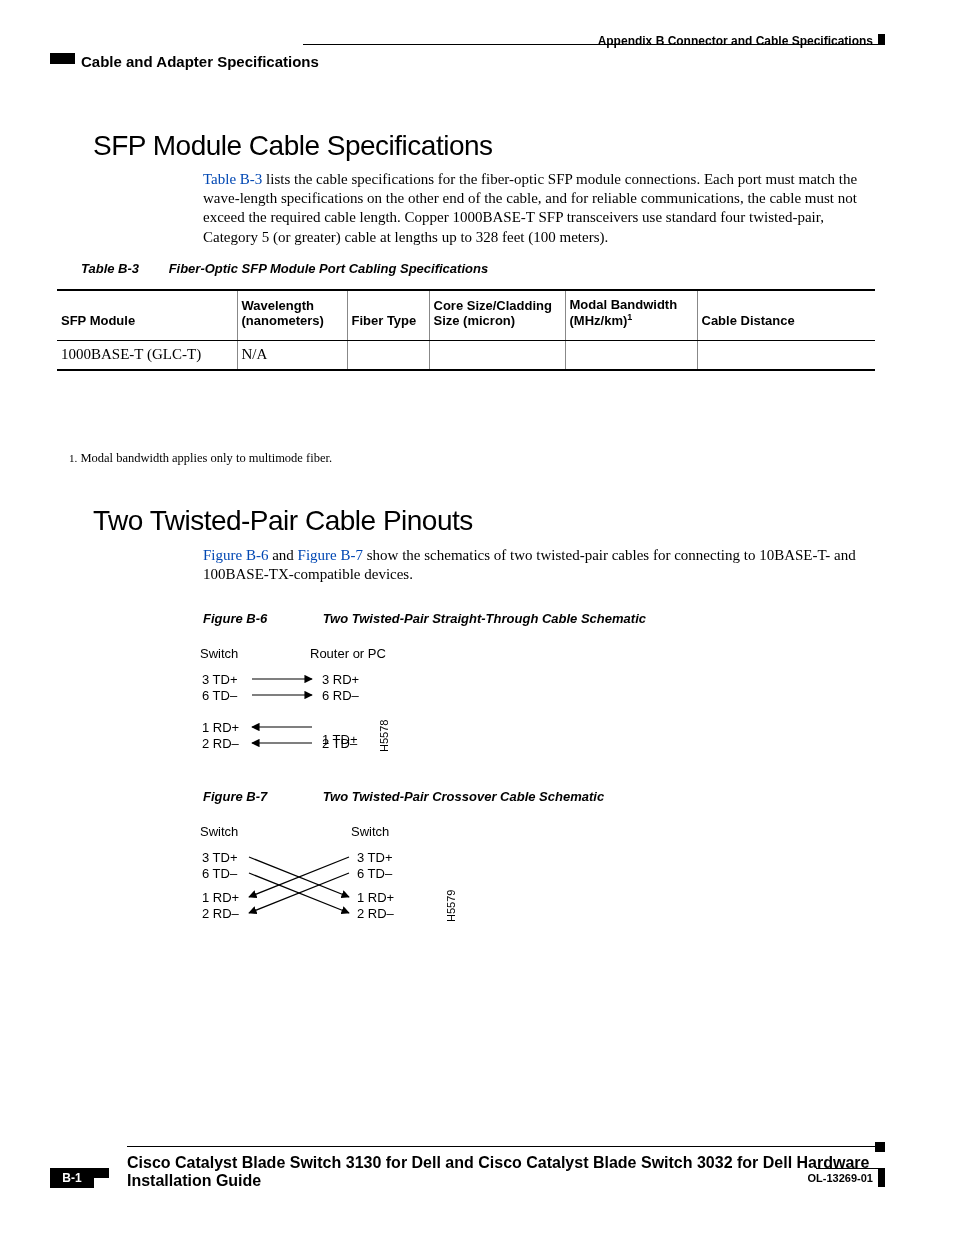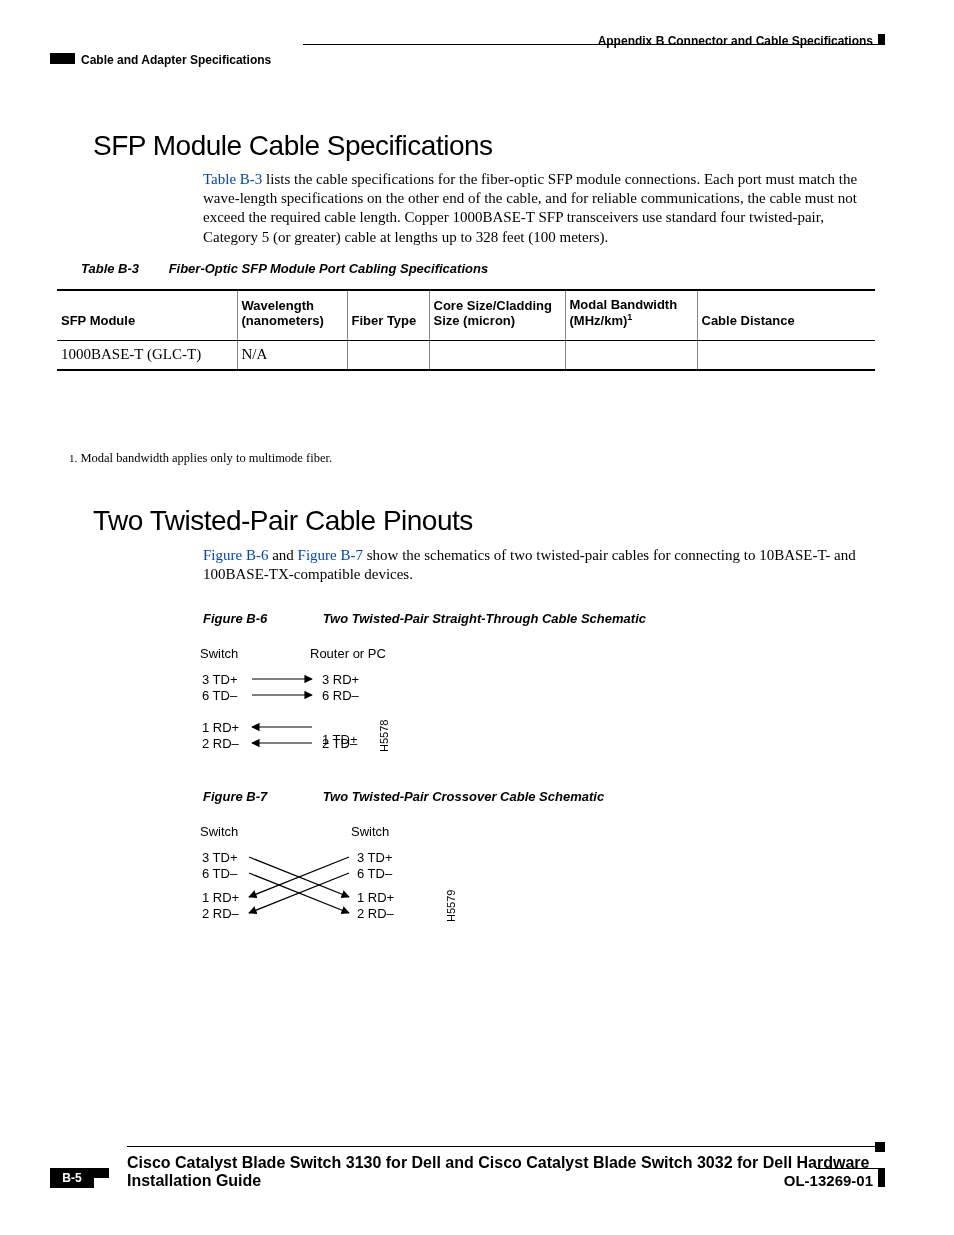--- a/index.html
+++ b/index.html
@@ -45,21 +45,21 @@
     width: 7px;
     height: 11px;
     background: #000;
   }
   .header-left {
     position: absolute;
     top: 53px;
     left: 81px;
     font-family: Arial, Helvetica, sans-serif;
     font-weight: bold;
-    font-size: 12px;
+    font-size: 15px;
   }
   .header-left-block {
     position: absolute;
     top: 53px;
     left: 50px;
     width: 25px;
     height: 11px;
     background: #000;
   }
 
@@ -204,21 +204,21 @@
     width: 15px;
     height: 10px;
     background: #000;
   }
   .footer-doc {
     position: absolute;
     top: 1172px;
     right: 81px;
     font-family: Arial, Helvetica, sans-serif;
     font-weight: bold;
-    font-size: 15px;
+    font-size: 11px;
   }
   .footer-doc-line {
     position: absolute;
     top: 1168px;
     right: 69px;
     width: 69px;
     height: 1px;
     background: #000;
   }
   .footer-doc-block {
@@ -357,18 +357,18 @@
       <line x1="102" y1="13" x2="2" y2="53" stroke="#000" stroke-width="1.2" marker-end="url(#ar2)"></line>
       <line x1="102" y1="29" x2="2" y2="69" stroke="#000" stroke-width="1.2" marker-end="url(#ar2)"></line>
     </svg>
 
     <span class="vlabel" style="top:98px;left:245px">H5579</span>
   </div>
 
   <div class="footer-rule"></div>
   <div class="footer-endblock"></div>
   <div class="footer-title">Cisco Catalyst Blade Switch 3130 for Dell and Cisco Catalyst Blade Switch 3032 for Dell Hardware Installation Guide</div>
-  <div class="footer-pagebox">B-5</div>
+  <div class="footer-pagebox">B-1</div>
   <div class="footer-doc">OL-13269-01</div>
   <div class="footer-doc-line"></div>
   <div class="footer-doc-block"></div>
 
 </div>
 
 </body></html>

